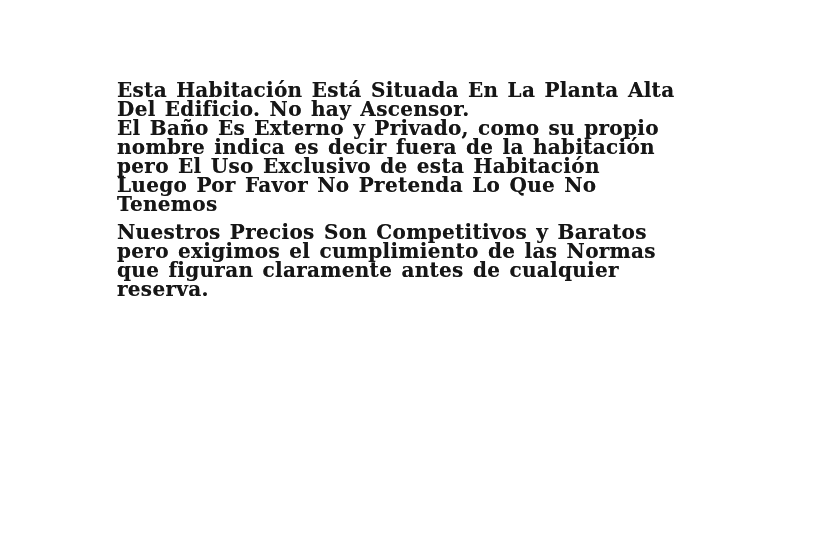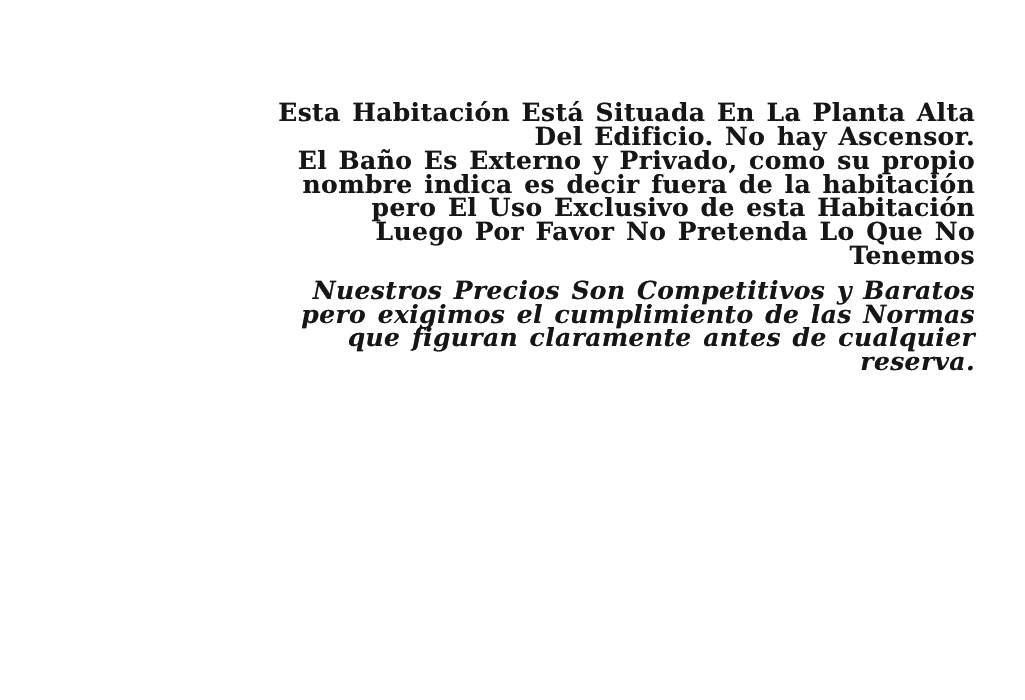--- a/index.html
+++ b/index.html
@@ -29,26 +29,25 @@
     margin: 0;
     font-weight: bold;
     font-size: 20px;
     line-height: 19px;
     letter-spacing: 0.3px;
     word-spacing: 2px;
     color: #161616;
     white-space: pre-line;
     
     text-shadow: 0 0 0.4px rgba(20,20,20,0.55);
-    text-align: right;
   }
   .para.p1 { margin-bottom: 9px; }
   .para.p2 { margin-bottom: 32px; }
   .para.p3 { margin-bottom: 13px; }
-  .para.p4 { margin-bottom: 0; font-style: italic; }
+  .para.p4 { margin-bottom: 0; }
 </style>
 </head>
 <body>
 
 <div class="page">
   <div class="doc">
     <p class="para p1">Esta Habitación Está Situada En La Planta Alta
 Del Edificio. No hay Ascensor.
 El Baño Es Externo y Privado, como su propio
 nombre indica es decir fuera de la habitación

